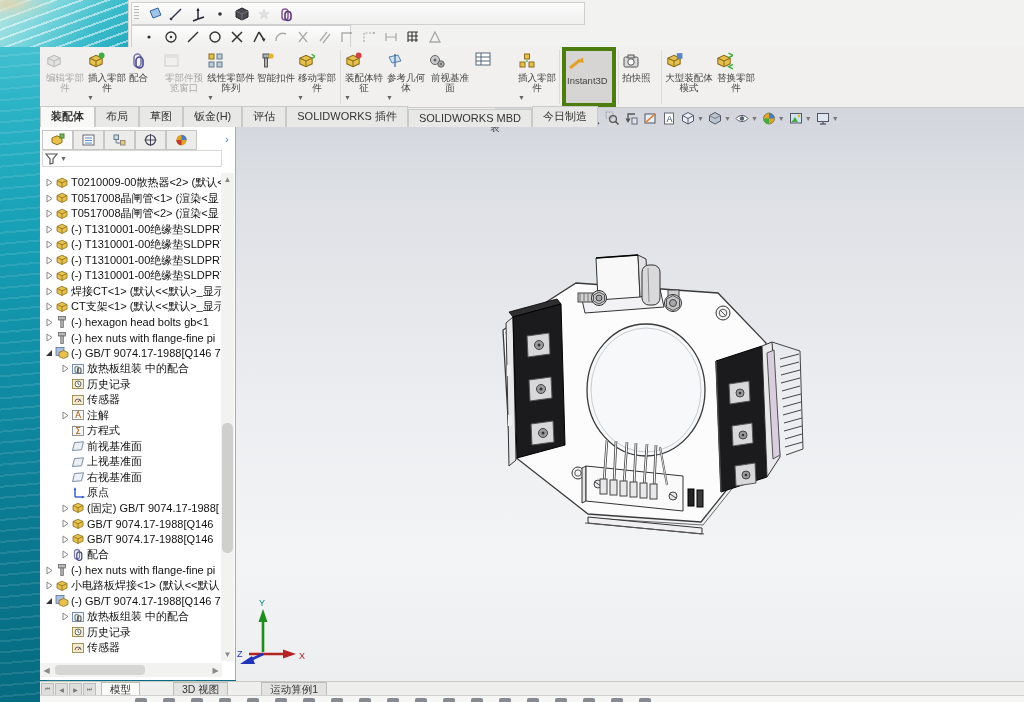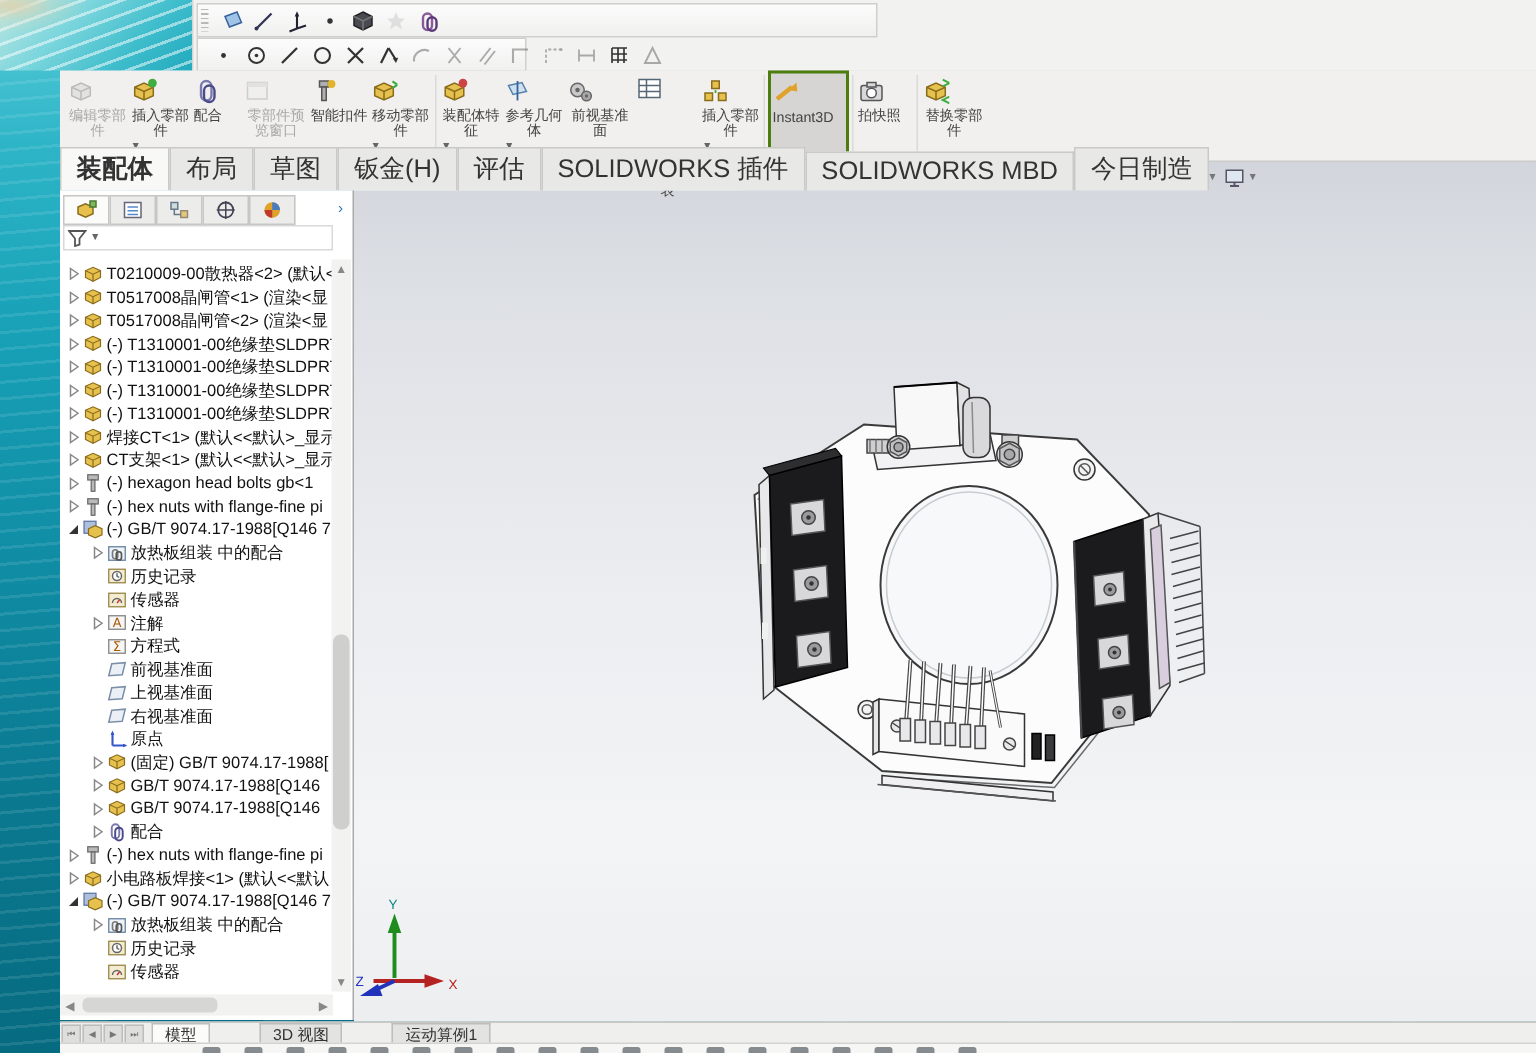--- a/index.html
+++ b/index.html
@@ -29,25 +29,25 @@
   .ticon16.dis{opacity:.38;filter:grayscale(1);}
   
   .ribbon{left:40px;top:47px;width:984px;height:61px;background:#f1f0ef;border-bottom:1px solid #cbcbca;display:flex;align-items:stretch;padding-left:4px;box-sizing:border-box;}
   .rbtn{display:flex;flex-direction:column;align-items:flex-start;justify-content:flex-start;
     padding:3px 1px 1px 1px;box-sizing:border-box;cursor:pointer;color:#444;}
   .rbtn .ricon{height:22px;display:flex;align-items:center;}
   .rbtn .rlabel{font-size:9.5px;line-height:1.08;text-align:center;margin-top:1px;}
   .rbtn .rcaret{font-size:7px;color:#666;line-height:6px;margin-top:1px;}
   .rbtn.disabled{color:#a8a8a7;}
   .rbtn.disabled svg{opacity:.4;filter:grayscale(1);}
-  .rbtn.active{background:#d6d5d4;border:2px solid #4d7c0f;padding-top:2px;}
+  .rbtn.active{background:#d6d5d4;border:4px solid #4d7c0f;padding-top:2px;}
   .rsep{width:1px;background:#dadad9;margin:3px 2px;}
   
   .tabrow{left:40px;top:108px;width:455px;height:19px;background:#f0f0ef;display:flex;align-items:flex-end;}
-  .rtab{font-size:17px;color:#333;padding:2px 10px 3px 10px;border:1px solid #c9c9c8;border-bottom:none;background:#e8e8e7;cursor:pointer;white-space:nowrap;text-align:center;}
+  .rtab{font-size:11px;color:#333;padding:2px 10px 3px 10px;border:1px solid #c9c9c8;border-bottom:none;background:#e8e8e7;cursor:pointer;white-space:nowrap;text-align:center;}
   .rtab.active{background:#f8f8f7;font-weight:bold;}
   
   .viewport{left:236px;top:108px;width:788px;height:573px;
     background:linear-gradient(180deg,#d2d6dc 0%,#dde0e5 15%,#ecedf0 50%,#f3f4f5 78%,#edeeef 100%);}
   #headsup{position:absolute;left:349px;top:2px;display:flex;align-items:center;gap:2px;}
   .hbtn{display:flex;align-items:center;padding:1px;cursor:pointer;}
   .hcaret{font-size:7px;color:#777;margin-left:1px;}
   
   .tree-panel{left:40px;top:127px;width:196px;height:553px;background:#fff;border-right:1px solid #aaa;box-sizing:border-box;overflow:hidden;}
   #fmTabs{position:absolute;left:2px;top:3px;display:flex;width:192px;}
@@ -474,20 +474,32 @@
     </div>
     <div class="rbtn disabled" style="width: 44px;">
       <span class="ricon">
         <svg width="18" height="18" viewBox="0 0 18 18">
           <rect x="2" y="3" width="13" height="11" fill="#eee" stroke="#999"></rect>
           <rect x="2" y="3" width="13" height="3" fill="#ccc"></rect>
         </svg>
       </span>
     <span class="rlabel">零部件预览窗口</span>
     </div>
+    <div class="rbtn" style="width: 50px;">
+      <span class="ricon">
+        <svg width="18" height="18" viewBox="0 0 18 18">
+          <rect x="2" y="2" width="5" height="5" fill="#e7c14d" stroke="#8a6c1d"></rect>
+          <rect x="10" y="2" width="5" height="5" fill="#bcd" stroke="#678"></rect>
+          <rect x="2" y="10" width="5" height="5" fill="#bcd" stroke="#678"></rect>
+          <rect x="10" y="10" width="5" height="5" fill="#bcd" stroke="#678"></rect>
+        </svg>
+      </span>
+    <span class="rlabel">线性零部件阵列</span>
+    <span class="rcaret">▼</span>
+    </div>
     <div class="rbtn" style="width: 40px;">
       <span class="ricon">
         <svg width="18" height="18" viewBox="0 0 18 18">
           <rect x="6" y="2" width="6" height="4" fill="#b0b0b3" stroke="#555"></rect>
           <rect x="7.5" y="6" width="3" height="9" fill="#b0b0b3" stroke="#555"></rect>
           <circle cx="14" cy="4" r="2.6" fill="#e0b52b"></circle>
         </svg>
       </span>
     <span class="rlabel">智能扣件</span>
     </div>
@@ -575,20 +587,31 @@
       <span class="ricon">
         <svg width="18" height="18" viewBox="0 0 18 18">
           <rect x="2" y="5" width="14" height="10" rx="1.5" fill="#d8d8db" stroke="#555"></rect>
           <rect x="6" y="3" width="6" height="3" fill="#d8d8db" stroke="#555"></rect>
           <circle cx="9" cy="10" r="3.2" fill="#fff" stroke="#555"></circle>
         </svg>
       </span>
     <span class="rlabel">拍快照</span>
     </div>
     <div class="rsep"></div>
+    <div class="rbtn" style="width: 50px;">
+      <span class="ricon">
+        <svg width="18" height="18" viewBox="0 0 16 16">
+          <polygon points="2.5,5.5 8,3 13.5,5.5 13.5,10.5 8,13 2.5,10.5" fill="#e7c14d" stroke="#8a6c1d" stroke-width="0.9"></polygon>
+          <polyline points="2.5,5.5 8,8 13.5,5.5" fill="none" stroke="#8a6c1d" stroke-width="0.9"></polyline>
+          <line x1="8" y1="8" x2="8" y2="13" stroke="#8a6c1d" stroke-width="0.9"></line>
+          <rect x="10.5" y="1" width="5" height="5" fill="#5b84c4"></rect>
+        </svg>
+      </span>
+    <span class="rlabel">大型装配体模式</span>
+    </div>
     <div class="rbtn" style="width: 44px;">
       <span class="ricon">
         <svg width="18" height="18" viewBox="0 0 16 16">
           <polygon points="2.5,5.5 8,3 13.5,5.5 13.5,10.5 8,13 2.5,10.5" fill="#e7c14d" stroke="#8a6c1d" stroke-width="0.9"></polygon>
           <polyline points="2.5,5.5 8,8 13.5,5.5" fill="none" stroke="#8a6c1d" stroke-width="0.9"></polyline>
           <line x1="8" y1="8" x2="8" y2="13" stroke="#8a6c1d" stroke-width="0.9"></line>
           <path d="M12,1 L16,3 L12,5 M16,11 L12,13 L16,15" fill="none" stroke="#3fae3f" stroke-width="1.2"></path>
         </svg>
       </span>
     <span class="rlabel">替换零部件</span>

